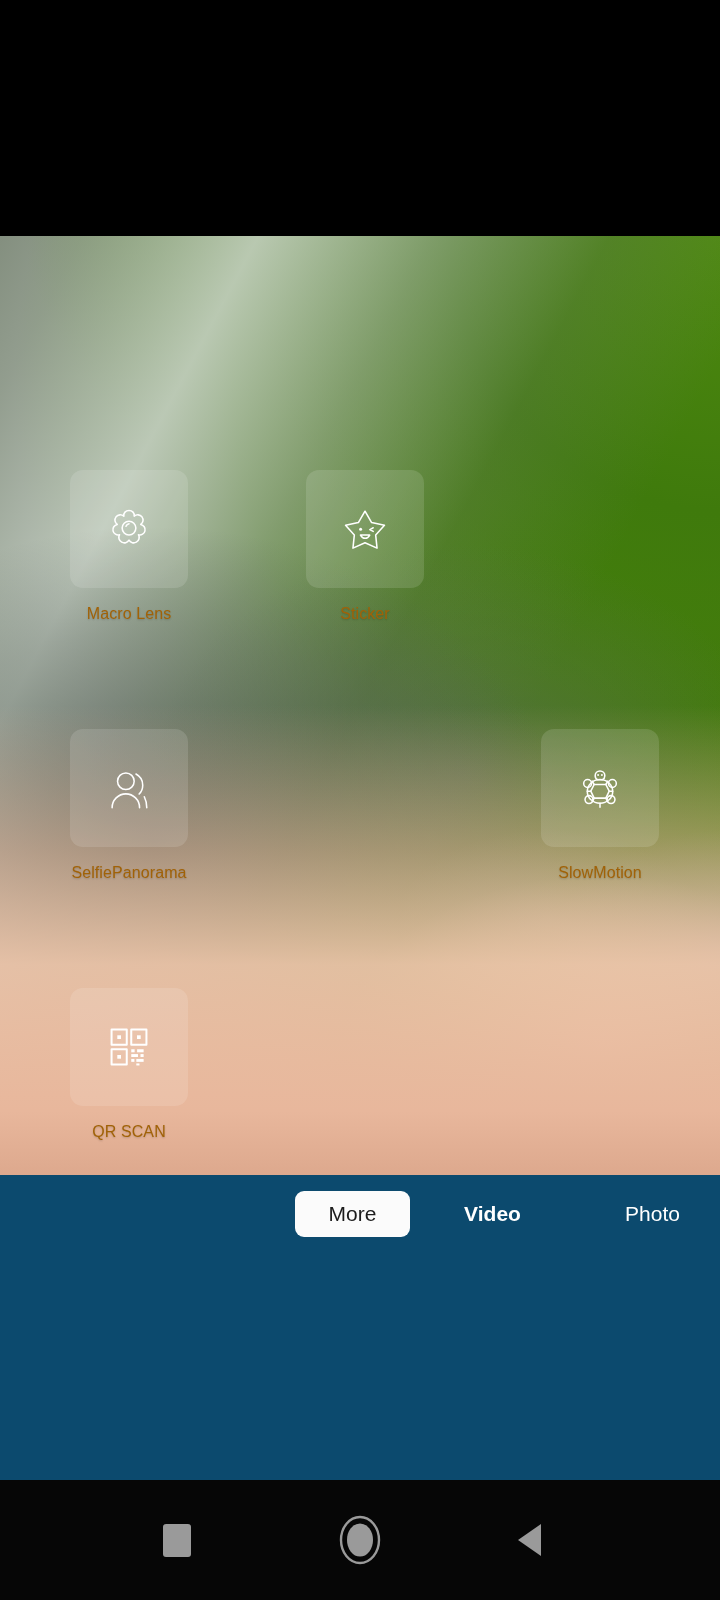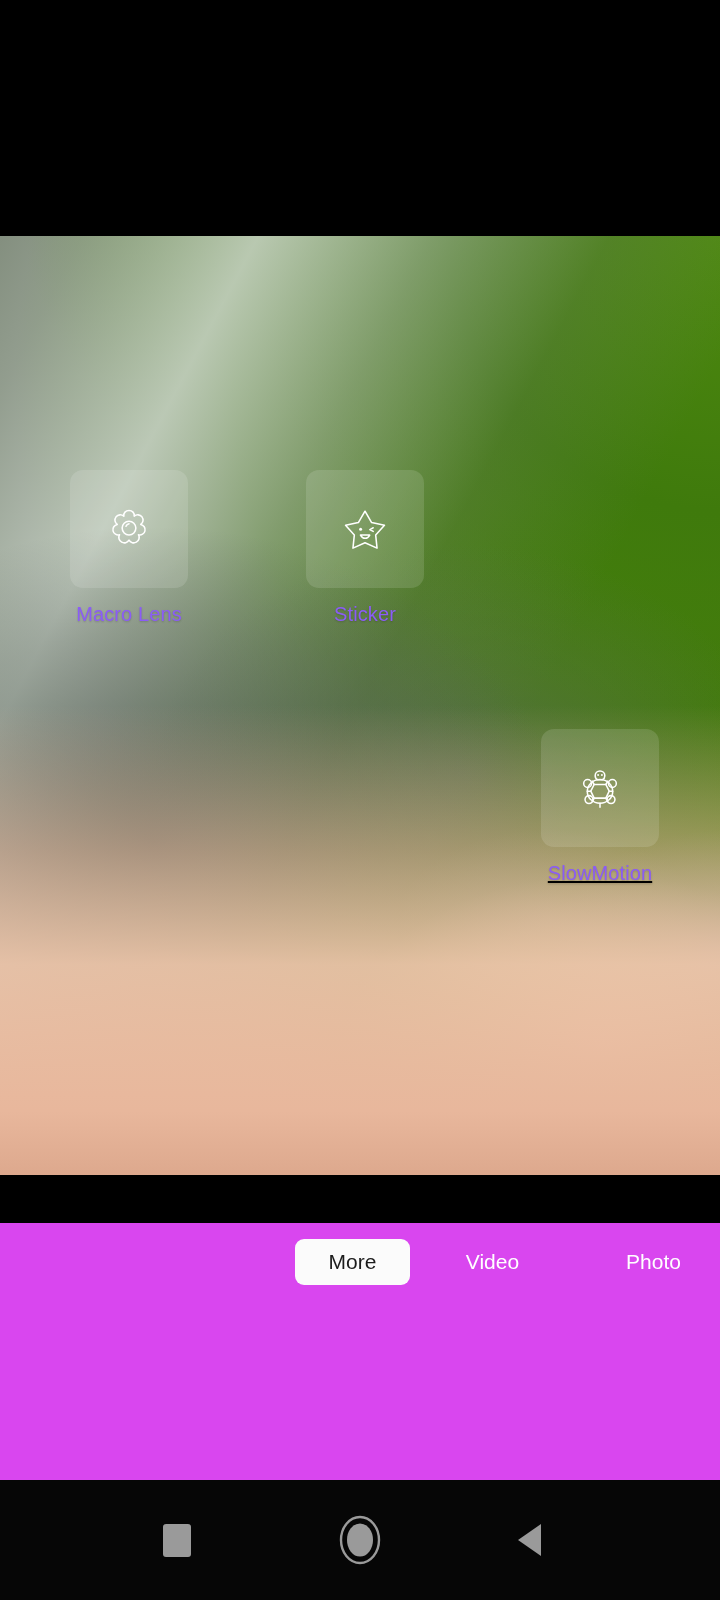--- a/index.html
+++ b/index.html
@@ -113,21 +113,21 @@
   .mode-row.r2 { top: 493px; }
   .mode-row.r3 { top: 752px; }
 
   .mode-item {
     position: absolute;
     width: 160px;
     text-align: center;
   }
   .mode-item.c1 { left: 49px; }
   .mode-item.c2 { left: 285px; }
-  .mode-item.c3 { left: 520px; text-decoration: underline; }
+  .mode-item.c3 { left: 520px; }
 
   .mode-tile {
     width: 118px;
     height: 118px;
     margin: 0 auto;
     border-radius: 13px;
     background: rgba(255,255,255,0.13);
     display: flex;
     align-items: center;
     justify-content: center;
@@ -145,37 +145,36 @@
     stroke-linecap: round;
     stroke-linejoin: round;
     vector-effect: non-scaling-stroke;
   }
   .mode-tile svg .solid {
     fill: #ffffff;
     stroke: none;
   }
   .mode-label {
     margin-top: 14px;
-    font-size: 20px;
+    font-size: 16px;
     line-height: 24px;
-    color: #8b5cf6;
+    color: #a16207;
     letter-spacing: 0.1px;
     white-space: nowrap;
     text-shadow: 0 1px 2px rgba(0,0,0,0.18);
   }
 
   
   .control-area {
     position: absolute;
     left: 0;
     top: 1175px;
     width: 720px;
     height: 305px;
-    background: #d946ef;
-    margin-top: 48px;
+    background: #0c4a6e;
   }
   .mode-tabs {
     position: absolute;
     left: 0;
     top: 16px;
     width: 720px;
     height: 62px;
   }
   .mode-tab {
     position: absolute;
@@ -186,22 +185,22 @@
     color: #ffffff;
     text-align: center;
     box-sizing: border-box;
     border-radius: 9px;
   }
   .mode-tab.selected {
     background: #fbfbfb;
     color: #1c1c1c;
   }
   .mode-tab.t-more  { left: 295px; width: 115px; }
-  .mode-tab.t-video { left: 440px; width: 105px; }
-  .mode-tab.t-photo { left: 576px; width: 105px; text-align: right; }
+  .mode-tab.t-video { left: 440px; width: 105px; font-weight: bold; }
+  .mode-tab.t-photo { left: 600px; width: 105px; }
 
   
   .nav-bar {
     position: absolute;
     left: 0;
     top: 1480px;
     width: 720px;
     height: 120px;
     background: #060606;
   }
@@ -257,20 +256,31 @@
             <circle class="solid" cx="20.1" cy="24.3" r="1.35"></circle>
             <path d="M31.3 22.9l-3.0 1.6 3.0 1.6"></path>
             <path d="M20.0 29.4c1.0 1.9 2.4 2.9 4.1 2.9 1.7 0 3.1-1.0 4.1-2.9z"></path>
           </svg>
         </div>
         <div class="mode-label">Sticker</div>
       </div>
     </div>
 
     <div class="mode-row r2">
+      <div class="mode-item c1">
+        <div class="mode-tile">
+          <svg viewBox="0 0 48 48">
+            <circle cx="21.2" cy="18.0" r="7.4"></circle>
+            <path d="M9.0 41.5c0-6.8 5.5-12.3 12.2-12.3s12.2 5.5 12.2 12.3"></path>
+            <path d="M30.2 11.6c3.6 1.9 6.0 5.6 6.0 9.9 0 3.1-1.2 5.9-3.2 7.9"></path>
+            <path d="M37.6 31.8c1.4 2.8 2.2 6.1 2.2 9.7"></path>
+          </svg>
+        </div>
+        <div class="mode-label">SelfiePanorama</div>
+      </div>
 
 
       <div class="mode-item c3">
         <div class="mode-tile">
           <svg viewBox="0 0 48 48">
             <ellipse cx="24" cy="27.0" r="0" rx="11.3" ry="10.6"></ellipse>
             <path d="M24 8.8c2.4 0 4.3 1.9 4.3 4.2 0 1.6-0.9 3.0-2.2 3.7h-4.2c-1.3-0.7-2.2-2.1-2.2-3.7 0-2.3 1.9-4.2 4.3-4.2z"></path>
             <circle class="solid" cx="22.3" cy="12.4" r="0.85"></circle>
             <circle class="solid" cx="25.7" cy="12.4" r="0.85"></circle>
             <circle cx="13.0" cy="20.0" r="3.5"></circle>
@@ -280,20 +290,40 @@
             <path d="M24 37.6v3.4"></path>
             <path d="M18.8 20.9h10.4l3.0 5.9-3.0 6.2H18.8l-3.0-6.2z"></path>
             <path d="M18.8 20.9l-1.8-3.0M29.2 20.9l1.8-3.0M15.8 26.8h-3.1M35.3 26.8h-3.1M18.8 33.0l-1.6 3.1M29.2 33.0l1.6 3.1"></path>
           </svg>
         </div>
         <div class="mode-label">SlowMotion</div>
       </div>
     </div>
 
     <div class="mode-row r3">
+      <div class="mode-item c1">
+        <div class="mode-tile">
+          <svg viewBox="0 0 48 48">
+            <rect x="8.5" y="8.5" width="13.5" height="13.5" style="stroke-width:2"></rect>
+            <rect class="solid" x="13.6" y="13.6" width="3.3" height="3.3"></rect>
+            <rect x="26" y="8.5" width="13.5" height="13.5" style="stroke-width:2"></rect>
+            <rect class="solid" x="31.1" y="13.6" width="3.3" height="3.3"></rect>
+            <rect x="8.5" y="26" width="13.5" height="13.5" style="stroke-width:2"></rect>
+            <rect class="solid" x="13.6" y="31.1" width="3.3" height="3.3"></rect>
+            <rect class="solid" x="26.0" y="26.0" width="3.0" height="2.7"></rect>
+            <rect class="solid" x="31.2" y="26.0" width="5.8" height="2.7"></rect>
+            <rect class="solid" x="26.0" y="30.3" width="6.0" height="2.6"></rect>
+            <rect class="solid" x="34.2" y="30.3" width="2.8" height="2.6"></rect>
+            <rect class="solid" x="26.0" y="34.6" width="2.8" height="2.6"></rect>
+            <rect class="solid" x="30.5" y="34.6" width="6.5" height="2.6"></rect>
+            <rect class="solid" x="30.5" y="38.6" width="2.8" height="1.8"></rect>
+          </svg>
+        </div>
+        <div class="mode-label">QR SCAN</div>
+      </div>
 
 
     </div>
   </div>
 
   <div class="control-area">
     <div class="mode-tabs">
       <div class="mode-tab t-more selected">More</div>
       <div class="mode-tab t-video">Video</div>
       <div class="mode-tab t-photo">Photo</div>

